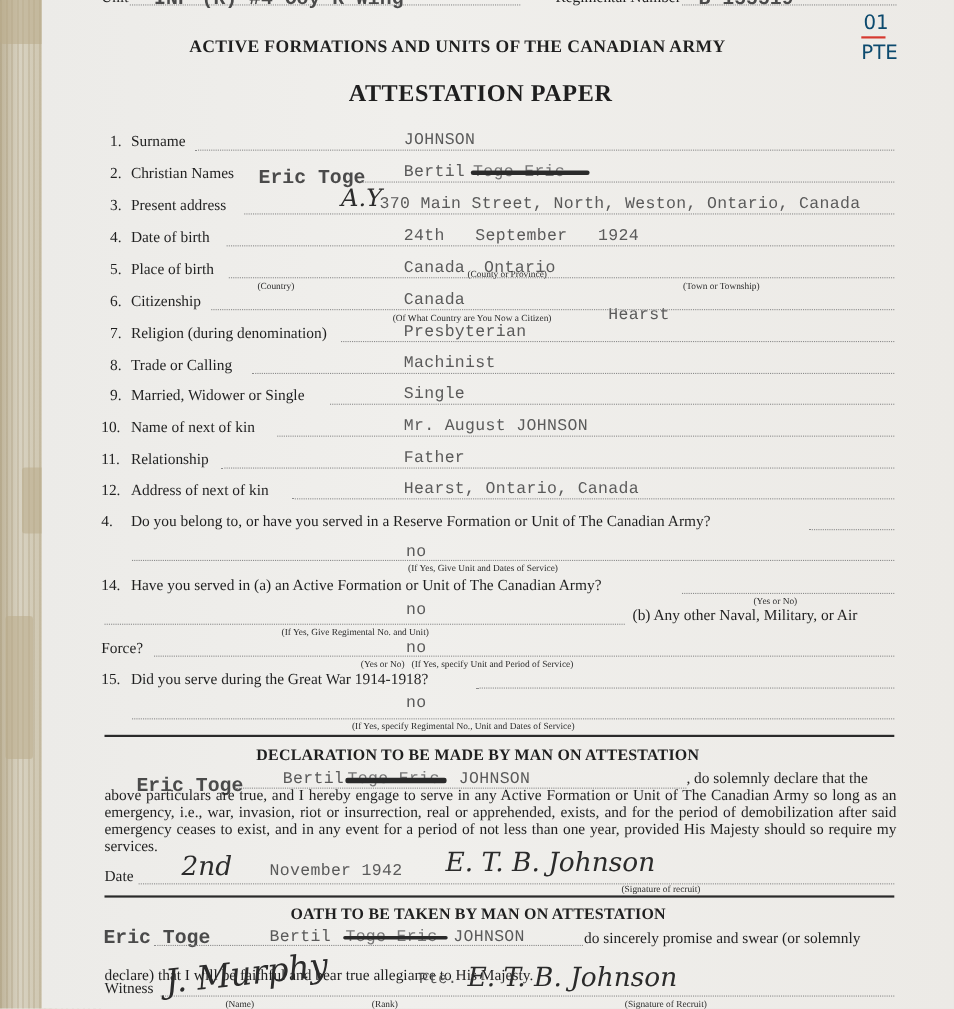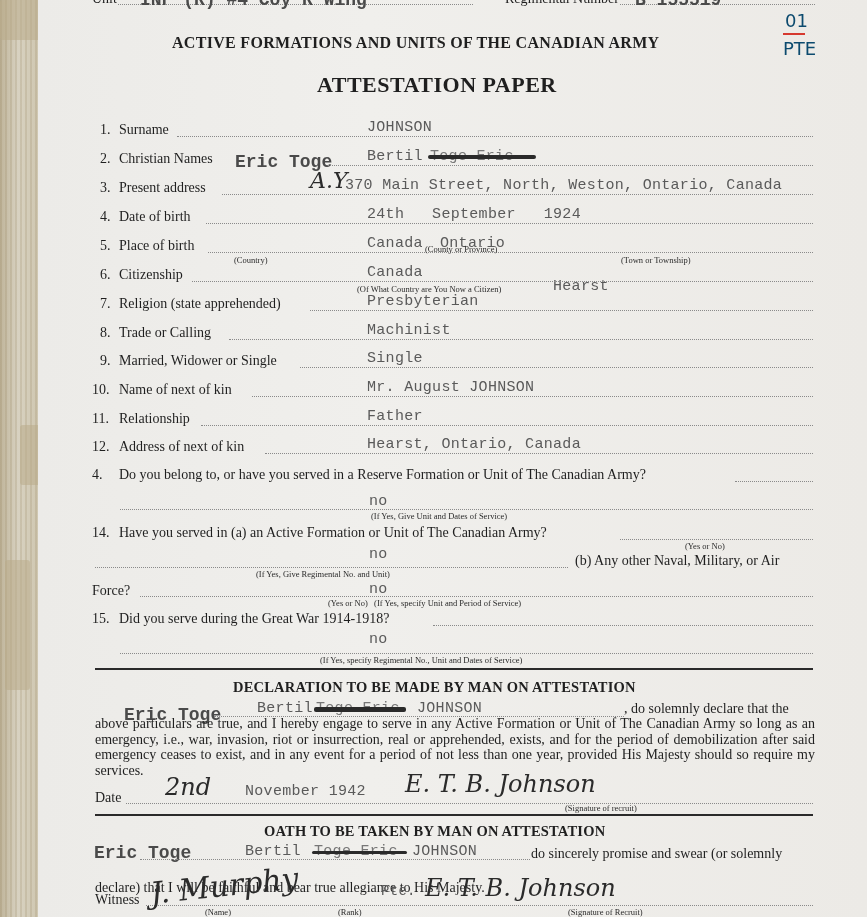--- a/index.html
+++ b/index.html
@@ -94,21 +94,21 @@
 <div class="abs hint" style="left:409px;top:244px;padding-left:16px;">(County or Province)</div>
 <div class="abs hint" style="left:621px;top:255px;">(Town or Township)</div>
 
 <div class="abs label" style="left:100px;top:267px;">6.</div>
 <div class="abs label" style="left:119px;top:267px;">Citizenship</div>
 <div class="dots" style="left:192px;top:281px;width:621px;"></div>
 <div class="abs tw" style="left:367px;top:264px;">Canada</div>
 <div class="abs hint" style="left:357px;top:284px;">(Of What Country are You Now a Citizen)</div>
 
 <div class="abs label" style="left:100px;top:296px;">7.</div>
-<div class="abs label" style="left:119px;top:296px;">Religion (state apprehended)</div>
+<div class="abs label" style="left:119px;top:296px;">Religion (during denomination)</div>
 <div class="dots" style="left:310px;top:310px;width:503px;"></div>
 <div class="abs tw" style="left:367px;top:293px;">Presbyterian</div>
 
 <div class="abs label" style="left:100px;top:325px;">8.</div>
 <div class="abs label" style="left:119px;top:325px;">Trade or Calling</div>
 <div class="dots" style="left:229px;top:339px;width:584px;"></div>
 <div class="abs tw" style="left:367px;top:322px;">Machinist</div>
 
 <div class="abs label" style="left:100px;top:353px;">9.</div>
 <div class="abs label" style="left:119px;top:353px;">Married, Widower or Single</div>

